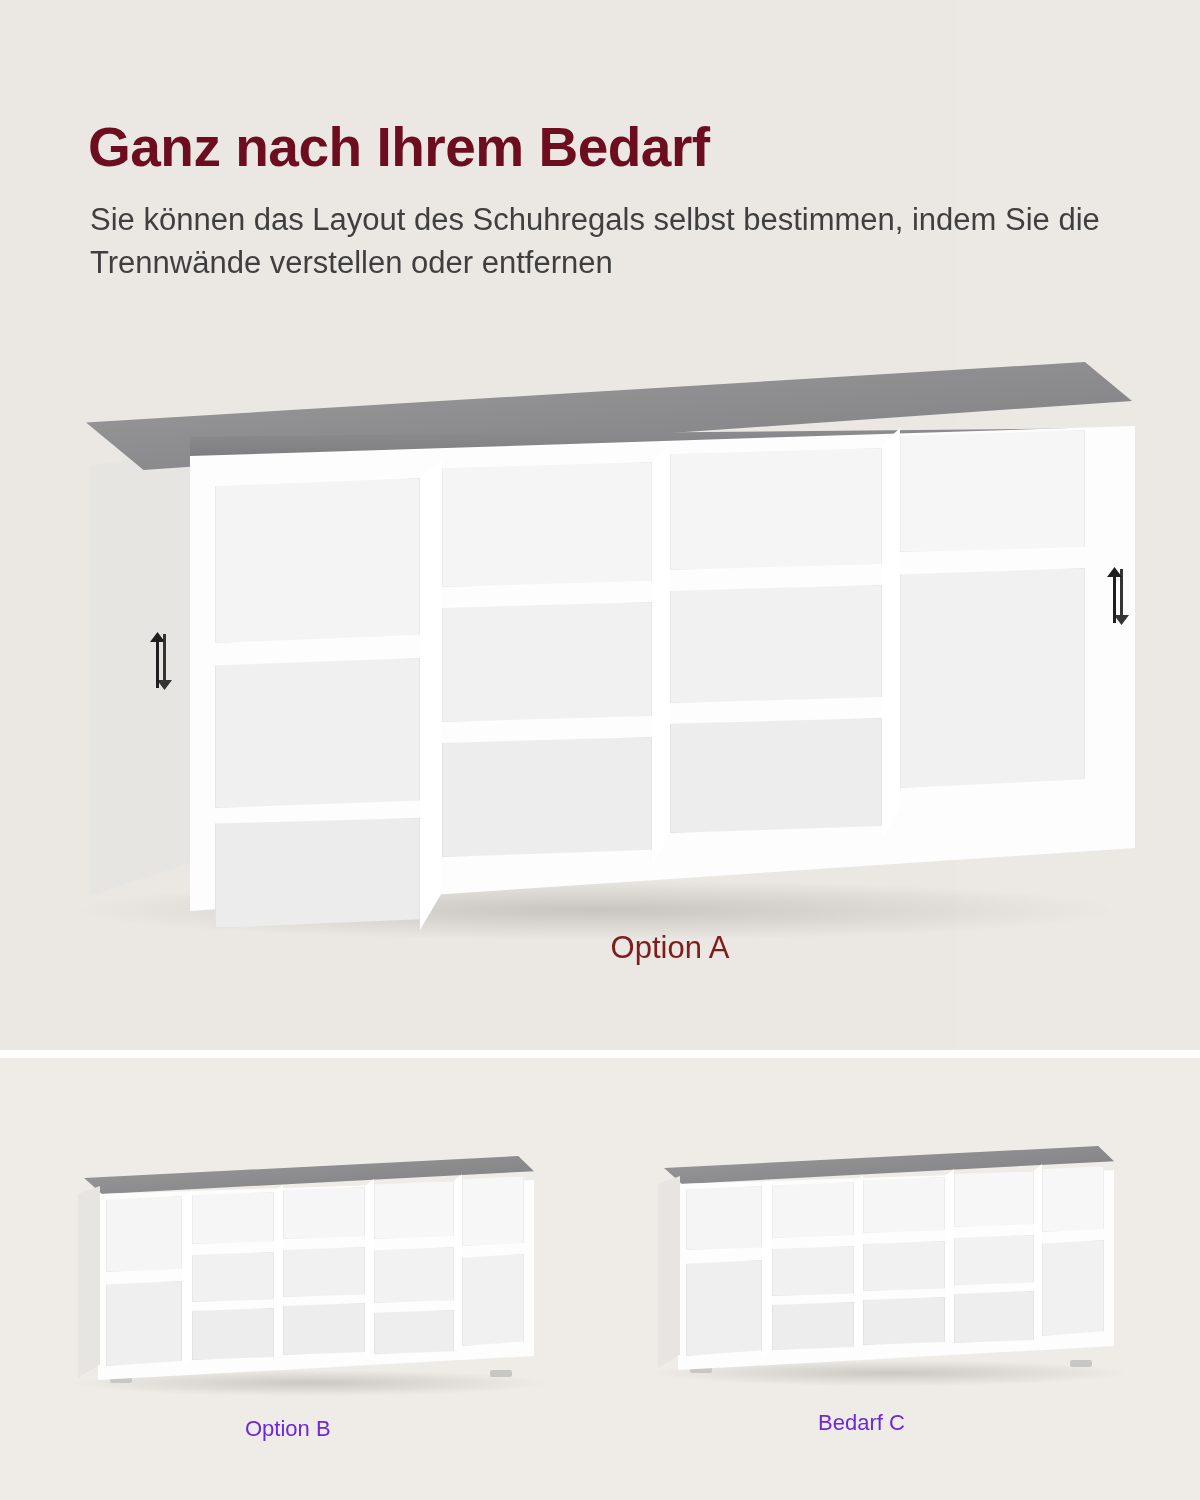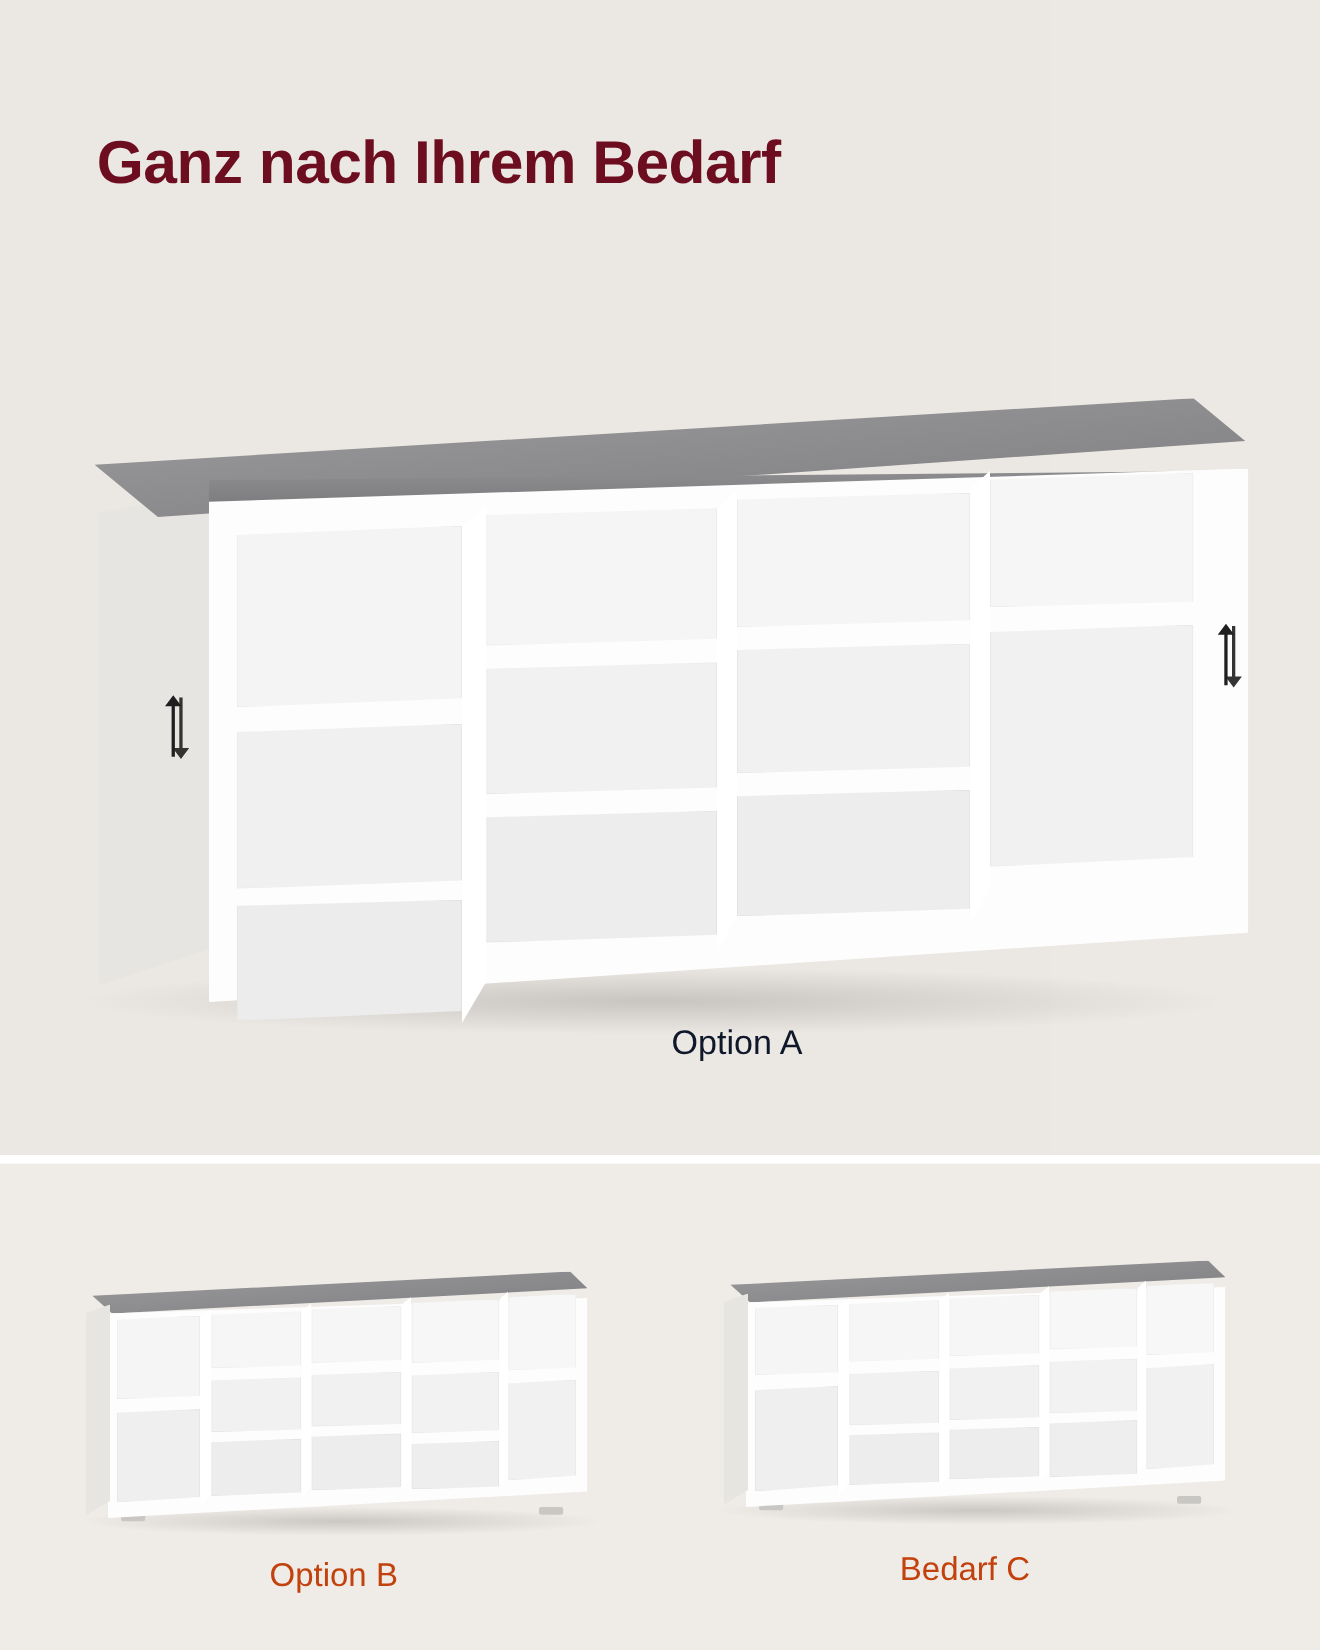--- a/index.html
+++ b/index.html
@@ -72,21 +72,21 @@
 
   .arrow {
     position: absolute;
     width: 26px;
     height: 62px;
     color: #262626;
   }
 
   .caption {
     position: absolute;
-    color: #0f172a;
+    color: #7f1d1d;
     font-size: 31px;
     text-align: center;
     white-space: nowrap;
   }
 
   
   .panel-sep {
     position: absolute;
     left: 0; top: 1050px;
     width: 1200px; height: 8px;
@@ -96,22 +96,22 @@
   
   .panel-bottom {
     position: absolute;
     left: 0; top: 1058px;
     width: 1200px;
     height: 442px;
     background: #efece8;
   }
   .caption-small {
     position: absolute;
-    color: #c2410c;
-    font-size: 30px;
+    color: #6d28d9;
+    font-size: 22px;
     white-space: nowrap;
   }
 
   .foot {
     position: absolute;
     background: #c9c7c4;
     border-radius: 2px;
   }
 
   .shadow {
@@ -119,20 +119,21 @@
     background: radial-gradient(ellipse at center, rgba(120,115,110,0.30) 0%, rgba(120,115,110,0.0) 72%);
     border-radius: 50%;
   }
 </style>
 </head>
 <body>
 
 <div class="panel-top">
 
   <h1 class="headline">Ganz nach Ihrem Bedarf</h1>
+  <p class="subhead">Sie können das Layout des Schuhregals selbst bestimmen, indem Sie die Trennwände verstellen oder entfernen</p>
 
   <div class="shelf-wrap" style="left:70px; top:340px; width:1070px; height:600px;">
 
     <div class="shadow" style="left:10px; top:540px; width:1030px; height:60px;"></div>
 
     <div class="foot" style="left:130px; top:556px; width:44px; height:13px;"></div>
     <div class="foot" style="left:230px; top:560px; width:44px; height:13px;"></div>
     <div class="foot" style="left:940px; top:485px; width:46px; height:13px;"></div>
 
     <div class="side-panel" style="left:20px; top:108px; width:108px; height:448px;

